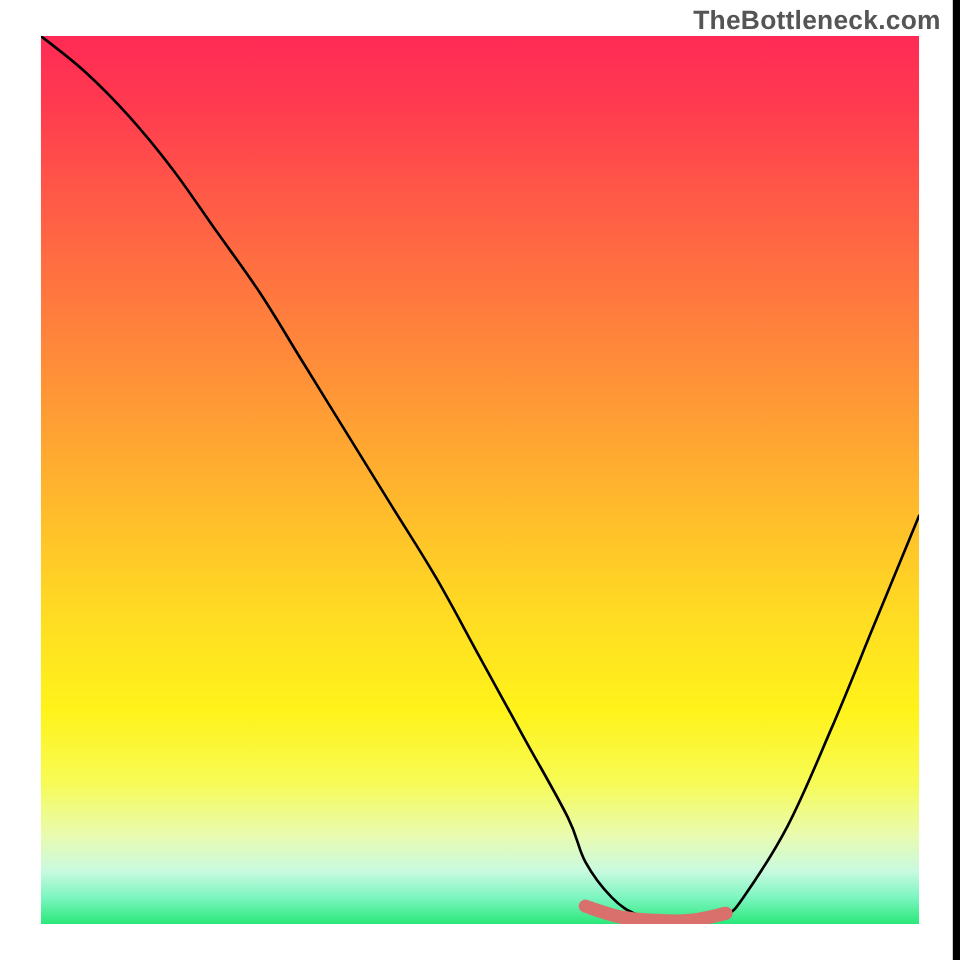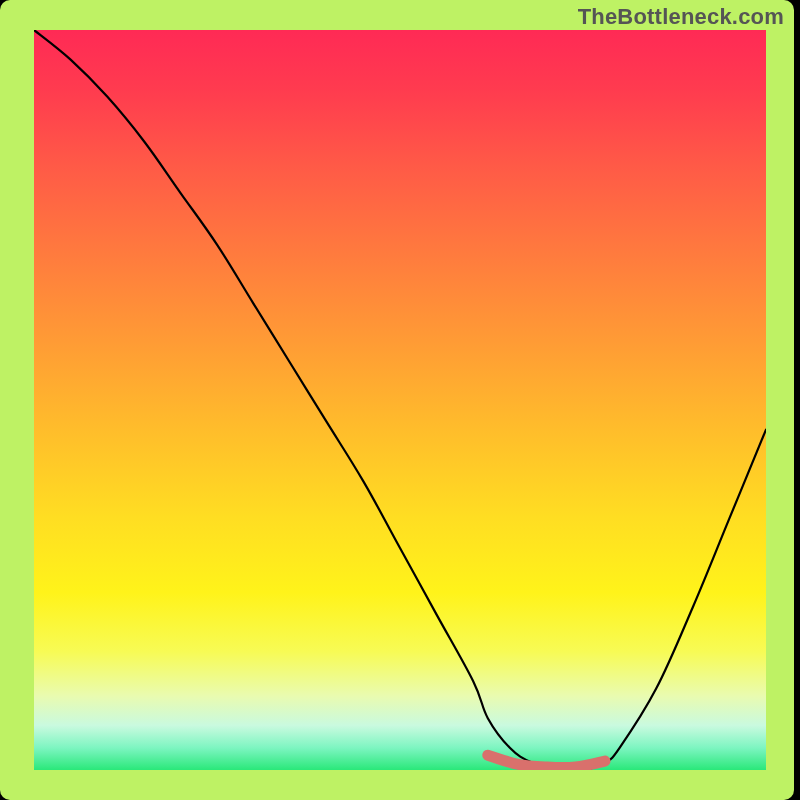--- a/index.html
+++ b/index.html
@@ -8,22 +8,21 @@
     width: 800px;
     height: 800px;
     background: #000;
     overflow: hidden;
     font-family: Arial, Helvetica, sans-serif;
   }
   .frame {
     position: relative;
     width: 794px;
     height: 800px;
-    background: #bef264;
-    border-radius: 10px;
+    background: #ffffff;
   }
   .watermark {
     position: absolute;
     top: 4px;
     right: 10px;
     color: #555;
     font-size: 22px;
     font-weight: bold;
     z-index: 10;
     letter-spacing: 0.2px;

